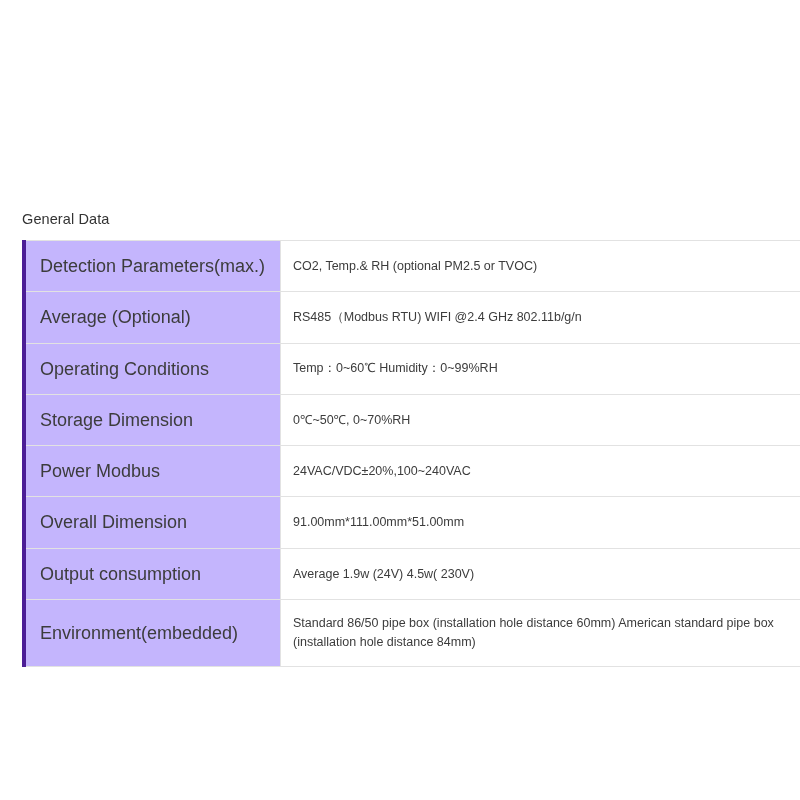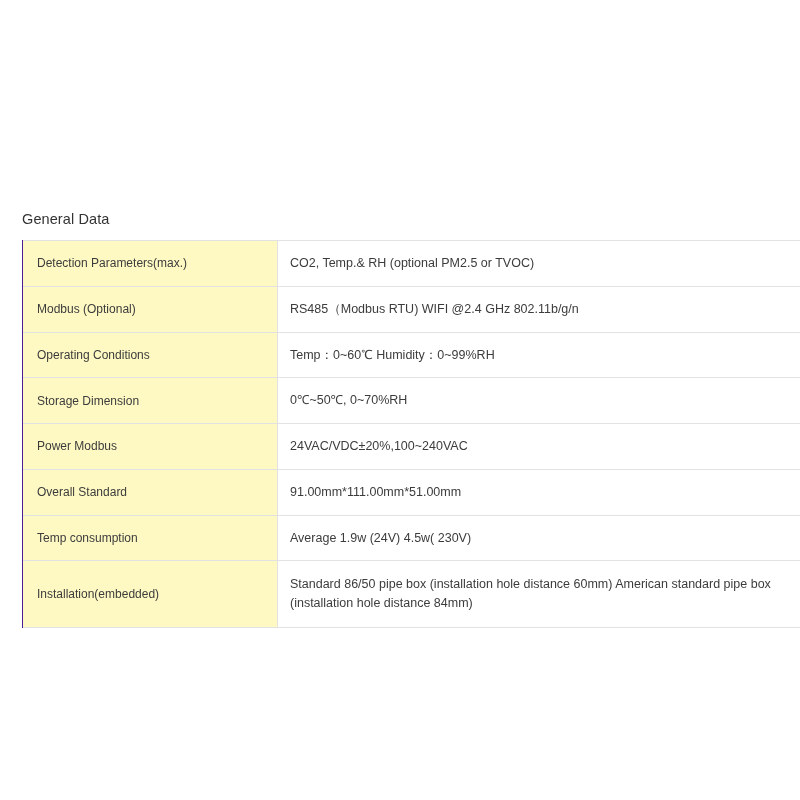--- a/index.html
+++ b/index.html
@@ -42,25 +42,25 @@
   }
   .spec-table tr:first-child {
     border-top: 1px solid #e2e2e2;
   }
   .spec-table td {
     padding: 0;
     vertical-align: middle;
   }
   td.label-cell {
     width: 240px;
-    background: #fef9c3;
-    border-left: 1px solid #4c1d95;
+    background: #c4b5fd;
+    border-left: 4px solid #4c1d95;
     border-right: 1px solid #e2e2e2;
     color: #3c3c3c;
-    font-size: 12px;
+    font-size: 18px;
     padding: 13px 0 13px 14px;
     line-height: 1.35;
   }
   td.value-cell {
     background: #ffffff;
     color: #3c3c3c;
     font-size: 12.5px;
     padding: 13px 14px 13px 12px;
     line-height: 1.5;
   }
@@ -77,43 +77,43 @@
 
   <div class="section-title">General Data</div>
 
   <table class="spec-table">
     <tbody>
       <tr>
         <td class="label-cell">Detection Parameters(max.)</td>
         <td class="value-cell">CO2,  Temp.&amp; RH (optional PM2.5 or TVOC)</td>
       </tr>
       <tr>
-        <td class="label-cell">Modbus (Optional)</td>
+        <td class="label-cell">Average (Optional)</td>
         <td class="value-cell">RS485（Modbus   RTU) WIFI @2.4 GHz 802.11b/g/n</td>
       </tr>
       <tr>
         <td class="label-cell">Operating Conditions</td>
         <td class="value-cell">Temp：0~60℃ Humidity：0~99%RH</td>
       </tr>
       <tr>
         <td class="label-cell">Storage Dimension</td>
         <td class="value-cell">0℃~50℃, 0~70%RH</td>
       </tr>
       <tr>
         <td class="label-cell">Power Modbus</td>
         <td class="value-cell">24VAC/VDC±20%,100~240VAC</td>
       </tr>
       <tr>
-        <td class="label-cell">Overall Standard</td>
+        <td class="label-cell">Overall Dimension</td>
         <td class="value-cell">91.00mm*111.00mm*51.00mm</td>
       </tr>
       <tr>
-        <td class="label-cell">Temp consumption</td>
+        <td class="label-cell">Output consumption</td>
         <td class="value-cell"> Average  1.9w (24V) 4.5w( 230V)</td>
       </tr>
       <tr class="row-tall">
-        <td class="label-cell">Installation(embedded)</td>
+        <td class="label-cell">Environment(embedded)</td>
         <td class="value-cell"> Standard 86/50 pipe box (installation hole distance 60mm) American standard pipe box (installation hole distance 84mm)</td>
       </tr>
     </tbody>
   </table>
 
 </div>
 
 </body></html>

